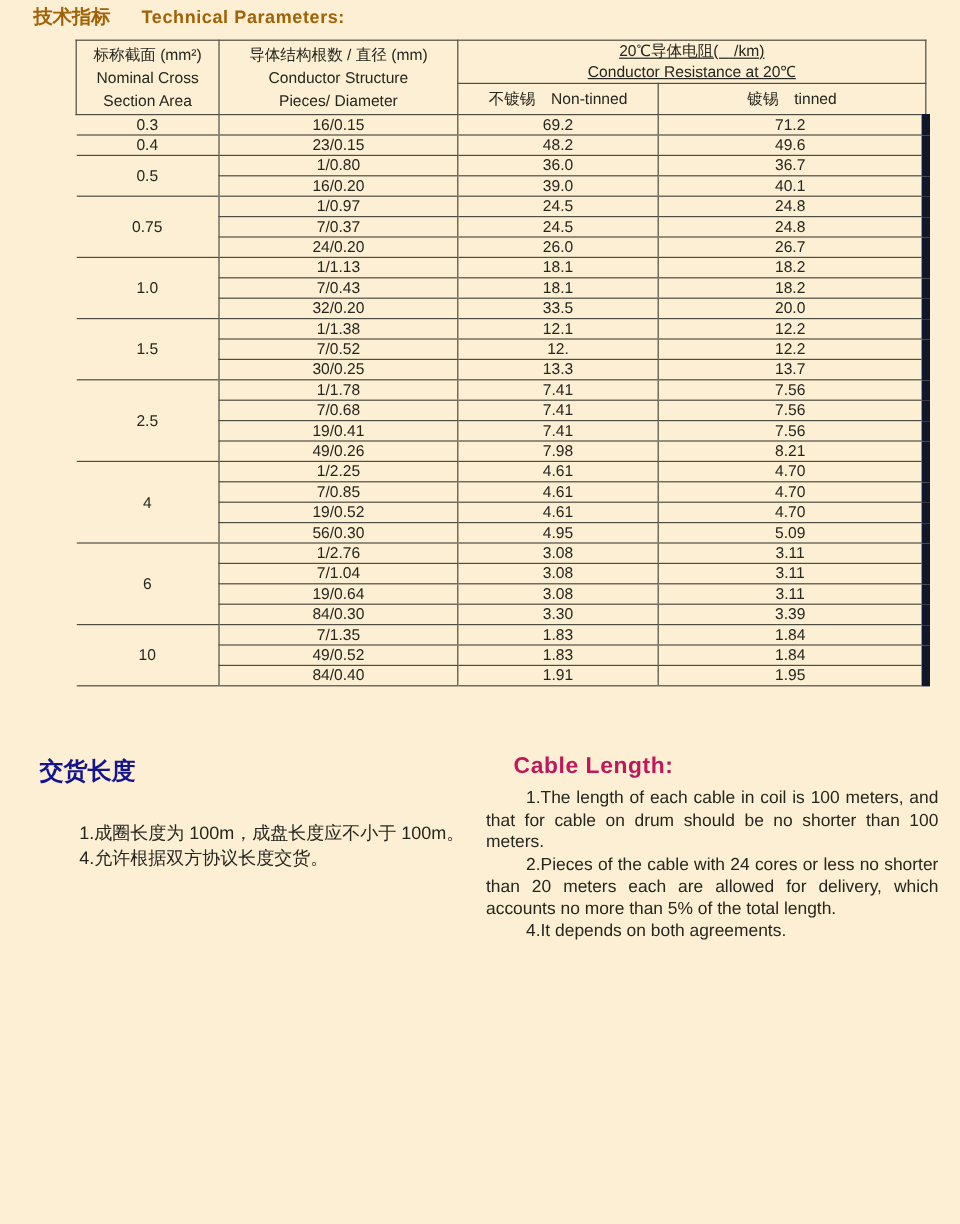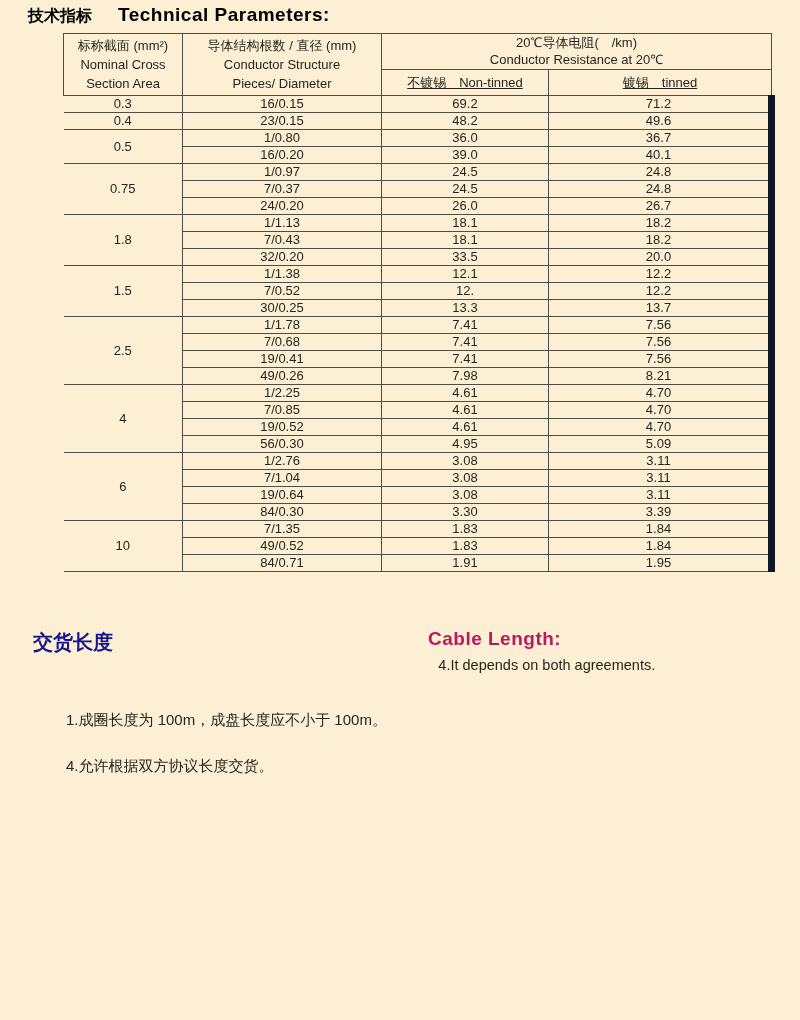--- a/index.html
+++ b/index.html
@@ -15,24 +15,24 @@
   }
 
   
   .page-heading {
     position: absolute;
     left: 28px;
     top: 4px;
     display: flex;
     align-items: baseline;
     gap: 26px;
-    color: #000000;
+    color: #a16207;
   }
   .page-heading .cn { font-size: 16px; font-weight: bold; }
-  .page-heading .en { font-size: 19px; font-weight: bold; letter-spacing: 0.5px; }
+  .page-heading .en { font-size: 15px; font-weight: bold; letter-spacing: 0.5px; }
 
   
   table.tech {
     position: absolute;
     left: 63px;
     top: 33px;
     width: 708px;
     border-collapse: collapse;
     table-layout: fixed;
   }
@@ -42,22 +42,22 @@
     vertical-align: middle;
     font-size: 13px;
     color: #26261F;
   }
   
   table.tech thead th {
     border: 1px solid #4E4E44;
     line-height: 19px;
     padding: 1px 2px;
   }
-  table.tech thead tr.sub th { height: 25px; line-height: 23px; text-decoration: underline; }
-  table.tech thead th.h-res { height: 34px; line-height: 17px; padding-top: 0; }
+  table.tech thead tr.sub th { height: 25px; line-height: 23px; }
+  table.tech thead th.h-res { height: 34px; line-height: 17px; padding-top: 0; text-decoration: underline; }
   
   table.tech tbody td {
     border-bottom: 1px solid #4E4E44;
     border-left: 1px solid #4E4E44;
     height: 16.4px;
     line-height: 16px;
   }
   table.tech tbody td.col-size { border-left: none; }
   table.tech tbody td.col-tinned { border-right: 7px solid #0f172a; }
   table.tech col.c1 { width: 119px; }
@@ -84,21 +84,21 @@
     letter-spacing: 0.5px;
   }
   .cn-paragraphs {
     position: absolute;
     left: 36px;
     top: 684px;
     width: 360px;
     font-size: 15px;
     line-height: 21px;
   }
-  .cn-paragraphs p { text-indent: 2em; text-align: justify; margin-top: 25px; }
+  .cn-paragraphs p { text-indent: 2em; text-align: justify; }
   .en-paragraphs {
     position: absolute;
     left: 405px;
     top: 656px;
     width: 377px;
     font-size: 14.5px;
     line-height: 18.5px;
   }
   .en-paragraphs p { text-indent: 2.3em; text-align: justify; }
 </style>
@@ -173,21 +173,21 @@
         <td class="col-structure">7/0.37</td>
         <td class="col-nontinned">24.5</td>
         <td class="col-tinned">24.8</td>
       </tr>
       <tr>
         <td class="col-structure">24/0.20</td>
         <td class="col-nontinned">26.0</td>
         <td class="col-tinned">26.7</td>
       </tr>
       <tr>
-        <td rowspan="3" class="col-size">1.8</td>
+        <td rowspan="3" class="col-size">1.0</td>
         <td class="col-structure">1/1.13</td>
         <td class="col-nontinned">18.1</td>
         <td class="col-tinned">18.2</td>
       </tr>
       <tr>
         <td class="col-structure">7/0.43</td>
         <td class="col-nontinned">18.1</td>
         <td class="col-tinned">18.2</td>
       </tr>
       <tr>
@@ -279,29 +279,31 @@
         <td class="col-structure">7/1.35</td>
         <td class="col-nontinned">1.83</td>
         <td class="col-tinned">1.84</td>
       </tr>
       <tr>
         <td class="col-structure">49/0.52</td>
         <td class="col-nontinned">1.83</td>
         <td class="col-tinned">1.84</td>
       </tr>
       <tr>
-        <td class="col-structure">84/0.71</td>
+        <td class="col-structure">84/0.40</td>
         <td class="col-nontinned">1.91</td>
         <td class="col-tinned">1.95</td>
       </tr>
     </tbody>
 </table>
 
 <div class="section-title-cn">交货长度</div>
 <div class="section-title-en">Cable Length:</div>
 
 <div class="cn-paragraphs">
     <p>1.成圈长度为 100m，成盘长度应不小于 100m。</p>
     <p>4.允许根据双方协议长度交货。</p>
   </div>
 <div class="en-paragraphs">
+    <p>1.The length of each cable in coil is 100 meters, and that for cable on drum should be no shorter than 100 meters.</p>
+    <p>2.Pieces of the cable with 24 cores or less no shorter than 20 meters each are allowed for delivery, which accounts no more than 5% of the total length.</p>
     <p>4.It depends on both agreements.</p>
   </div>
 
 </body></html>

